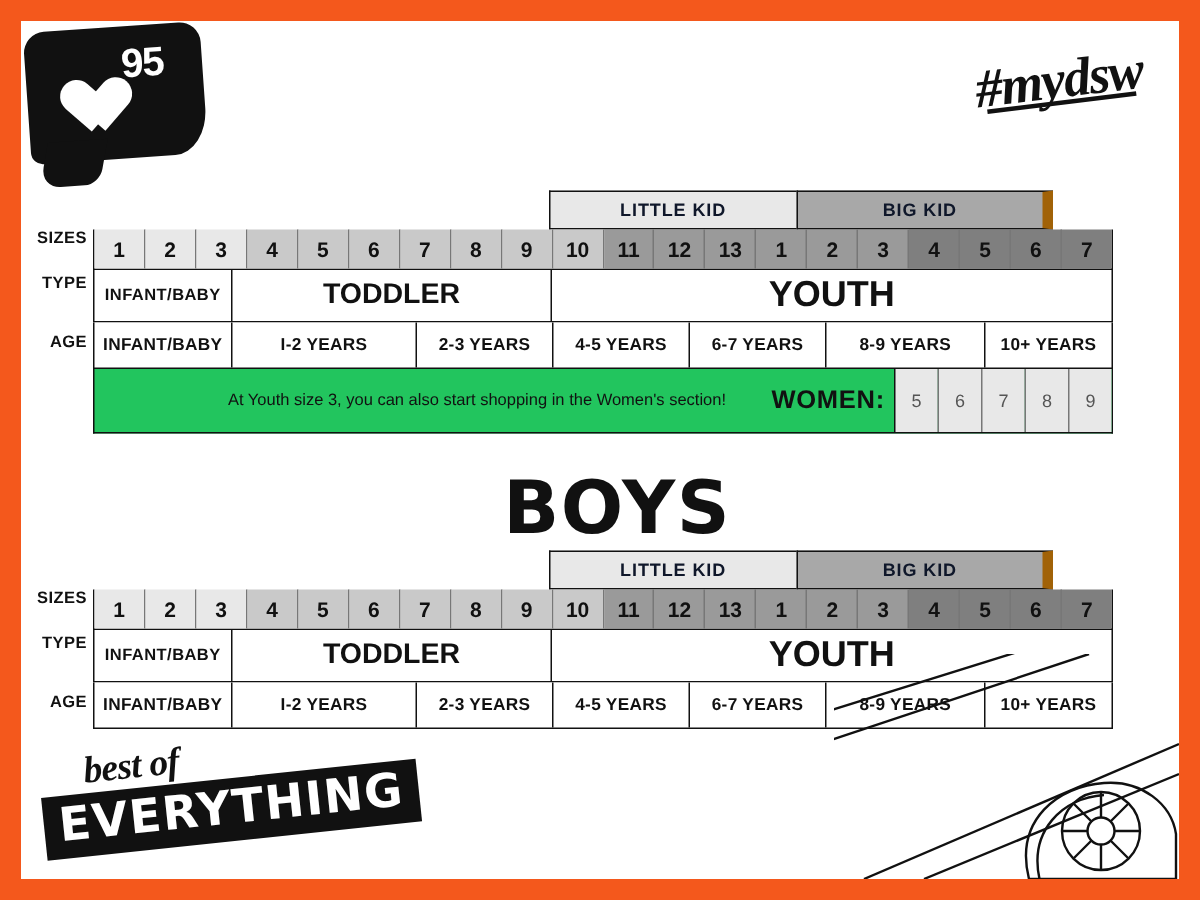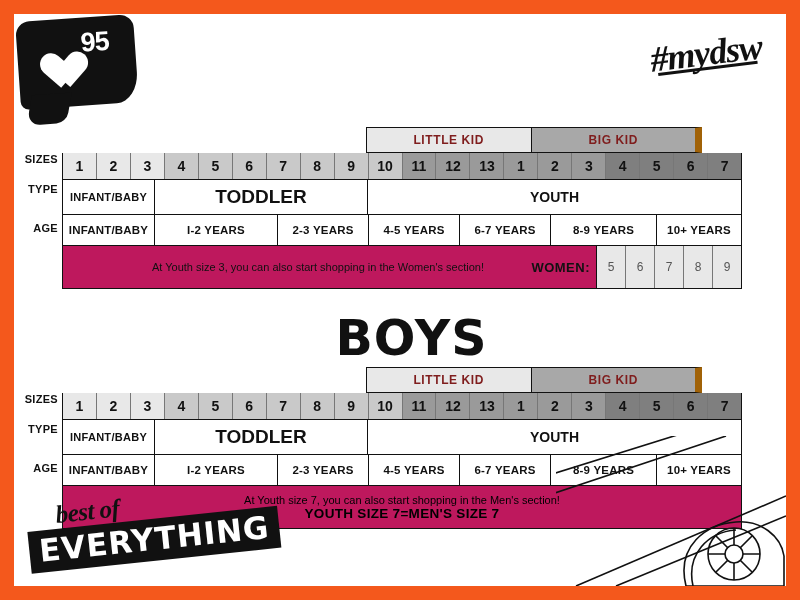--- a/index.html
+++ b/index.html
@@ -68,21 +68,21 @@
 
   .rowlabel{
     position:absolute;left:-48px;width:44px;text-align:right;
     font-size:11px;font-weight:bold;color:#111;letter-spacing:.3px;
   }
 
   .kidrow{display:flex;height:26px;margin-left:304px;width:336px;}
   .kidcell{
     flex:1;border:1px solid #111;border-right:none;
     display:flex;align-items:center;justify-content:center;
-    font-size:12px;font-weight:bold;letter-spacing:.6px;color:#7f1d1d;
+    font-size:12px;font-weight:bold;letter-spacing:.6px;color:#0f172a;
   }
   .kidcell:last-child{border-right:7px solid #a16207;}
   .kid-little{background:#e8e8e8;}
   .kid-big{background:#a8a8a8;}
 
   .sizesrow{display:flex;height:26px;border:1px solid #111;border-top:none;}
   .sizecell{
     flex:1;display:flex;align-items:center;justify-content:center;
     font-size:14px;font-weight:bold;color:#111;
     border-right:1px solid #777;
@@ -94,45 +94,45 @@
   .sz-big{background:#7f7f7f;}
 
   .typerow{display:flex;height:34px;border:1px solid #111;border-top:none;background:#fff;}
   .typecell{
     display:flex;align-items:center;justify-content:center;
     border-right:1px solid #111;color:#111;font-weight:bold;
   }
   .typecell:last-child{border-right:none;}
   .t-infant{width:91px;font-size:11px;letter-spacing:.3px;}
   .t-toddler{width:212px;font-size:19px;}
-  .t-youth{flex:1;font-size:14px;}
+  .t-youth{flex:1;font-size:24px;}
 
   .agerow{display:flex;height:30px;border:1px solid #111;border-top:none;background:#fff;}
   .agecell{
     display:flex;align-items:center;justify-content:center;
     border-right:1px solid #111;color:#111;font-weight:bold;font-size:11.5px;
     letter-spacing:.2px;
   }
   .agecell:last-child{border-right:none;}
 
   .noterow{
-    border:1px solid #111;border-top:none;background:#be185d;
+    border:1px solid #111;border-top:none;background:#22c55e;
     height:42px;position:relative;
   }
   .note-text{
     position:absolute;left:0;top:0;width:510px;height:42px;
     display:flex;flex-direction:column;align-items:center;justify-content:center;
     color:#111;
   }
   .note-line1{font-size:11px;}
   .note-line2{font-size:13.5px;font-weight:bold;letter-spacing:.3px;}
   .note-womens{
     position:absolute;right:0;top:0;height:42px;display:flex;align-items:center;
   }
-  .womens-label{font-size:13px;font-weight:bold;letter-spacing:.5px;margin-right:6px;color:#111;}
+  .womens-label{font-size:17px;font-weight:bold;letter-spacing:.5px;margin-right:6px;color:#111;}
   .womens-sizes{display:flex;height:42px;}
   .womens-cell{
     width:28px;display:flex;align-items:center;justify-content:center;
     background:#e8e8e8;border-left:1px solid #777;color:#555;font-size:12px;
   }
   .womens-cell:first-child{border-left:1px solid #111;}
 
   .note-center{
     height:42px;display:flex;flex-direction:column;align-items:center;justify-content:center;
   }
@@ -276,26 +276,20 @@
     <div class="agerow">
       <div class="agecell" style="width:91px;">INFANT/BABY</div>
       <div class="agecell" style="width:122px;">I-2 YEARS</div>
       <div class="agecell" style="width:90px;">2-3 YEARS</div>
       <div class="agecell" style="width:90px;">4-5 YEARS</div>
       <div class="agecell" style="width:90px;">6-7 YEARS</div>
       <div class="agecell" style="width:105px;">8-9 YEARS</div>
       <div class="agecell" style="flex:1;">10+ YEARS</div>
     </div>
 
-    <div class="noterow">
-      <div class="note-center">
-        <div class="note-line1">At Youth size 7, you can also start shopping in the Men's section!</div>
-        <div class="note-line2">YOUTH SIZE 7=MEN'S SIZE 7</div>
-      </div>
-    </div>
   </div>
 
   <div class="shoeart">
     <svg width="230" height="150" viewBox="0 0 230 150" fill="none" stroke="#111" stroke-width="1.6">
       <path d="M-10 40 L150 -10"></path>
       <path d="M-10 60 L170 0"></path>
       <path d="M20 150 L230 60"></path>
       <path d="M60 150 L230 80"></path>
       <path d="M130 150 C120 110 150 88 180 86 C205 84 225 100 228 120 L228 150 Z"></path>
       <path d="M137 150 C130 118 152 96 180 94"></path>

